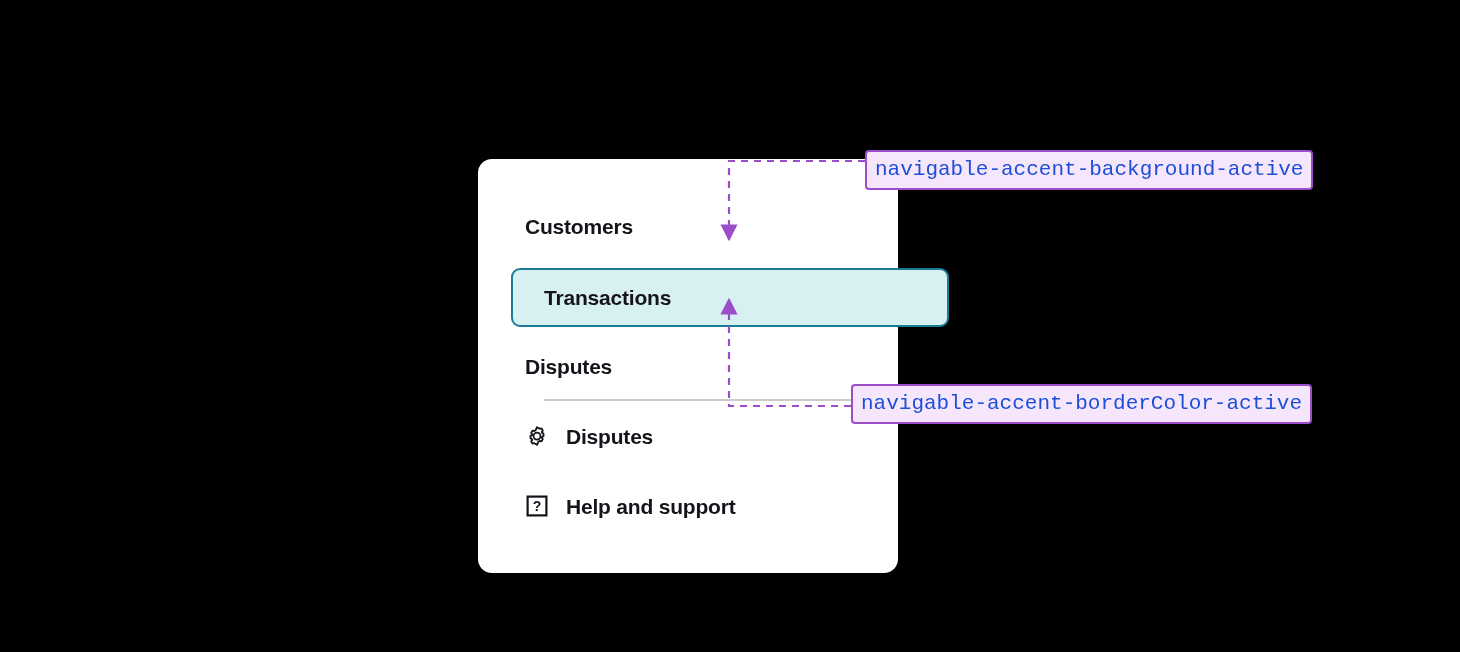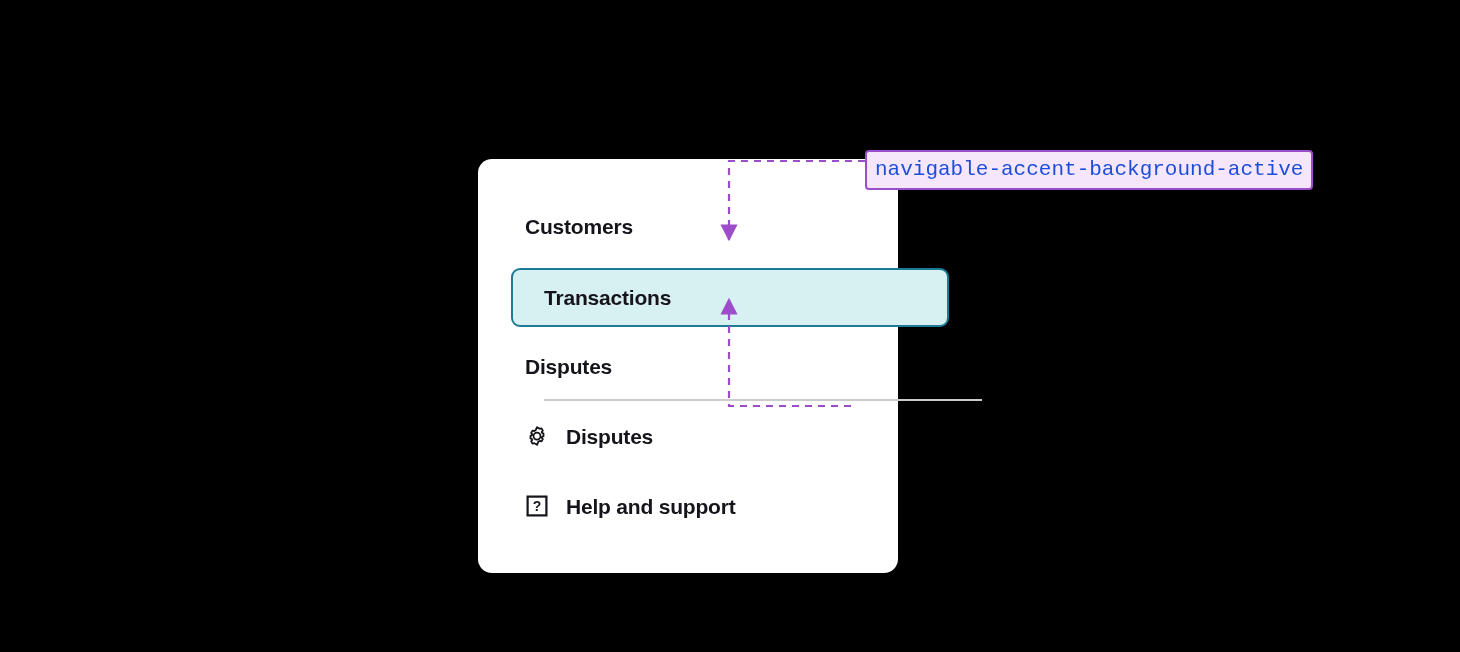--- a/index.html
+++ b/index.html
@@ -183,14 +183,15 @@
       </marker>
     </defs>
 
     <path d="M865 161 L729 161 L729 240" fill="none" stroke="#9b4dca" stroke-width="2.2" stroke-dasharray="7 6" marker-end="url(#arrow-down)"></path>
 
     <path d="M851 406 L729 406 L729 299" fill="none" stroke="#9b4dca" stroke-width="2.2" stroke-dasharray="7 6" marker-end="url(#arrow-up)"></path>
   </svg>
 
   <div class="callout" id="callout-bg">navigable-accent-background-active</div>
 
+  <div class="callout" id="callout-border">navigable-accent-borderColor-active</div>
 
 </div>
 
 </body></html>

